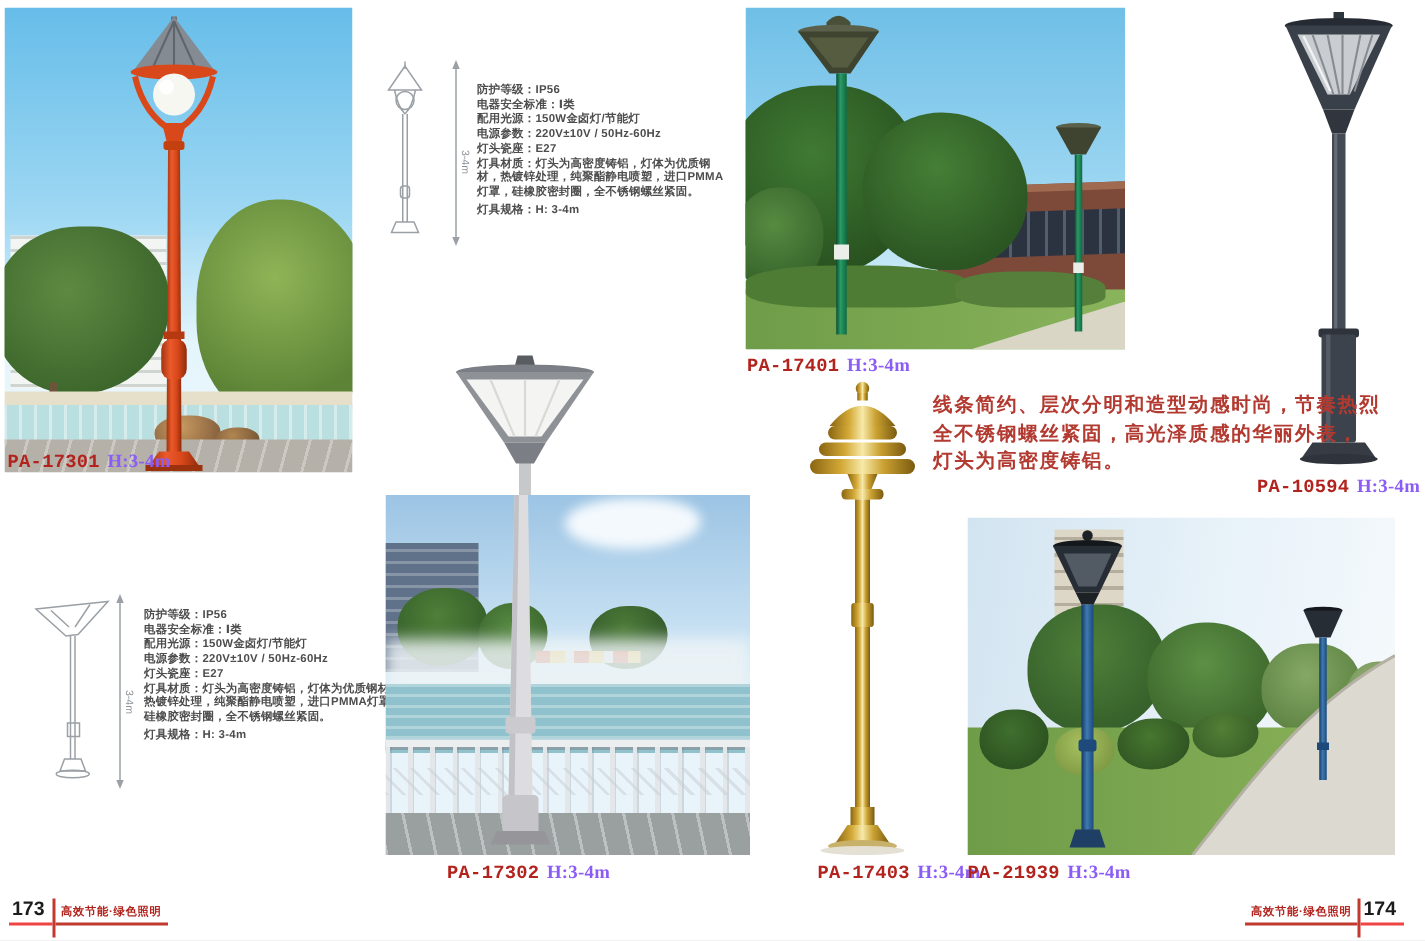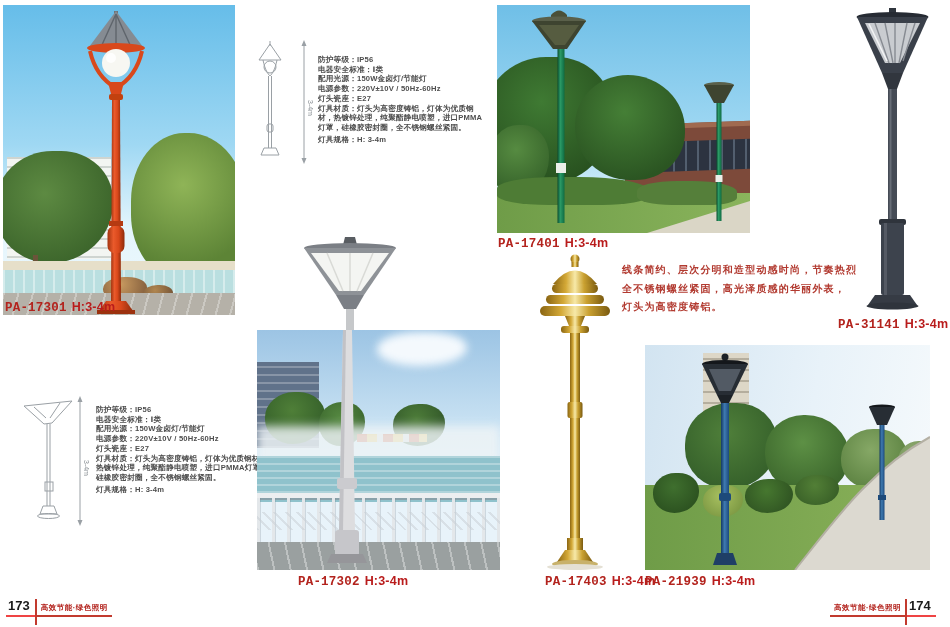--- a/index.html
+++ b/index.html
@@ -2,24 +2,24 @@
 <html><head>
 <meta charset="utf-8">
 <style>
   html,body{margin:0;padding:0;background:#e8e8e8;}
   .page{position:relative;width:950px;height:627px;background:#ffffff;overflow:hidden;
         font-family:"Liberation Sans","DejaVu Sans",sans-serif;}
   .abs{position:absolute;}
   .photo{position:absolute;overflow:hidden;}
   .label{position:absolute;font-size:12.5px;font-weight:bold;white-space:nowrap;letter-spacing:.2px;}
   .label .code{color:#b3231d;font-family:Liberation Mono, monospace;}
-  .label .size{color:#b91c1c;margin-left:5px;}
+  .label .size{color:#8b5cf6;margin-left:5px;font-family:Liberation Serif, serif;}
   .spec{position:absolute;font-size:7.6px;color:#4d4d4d;font-weight:600;line-height:9.7px;letter-spacing:.2px;}
   .spec .spec-line{margin:0;}
-  .desc{position:absolute;font-size:10px;font-weight:600;color:#b23a30;line-height:18.5px;letter-spacing:1.2px;white-space:nowrap;}
+  .desc{position:absolute;font-size:13px;font-weight:600;color:#b23a30;line-height:18.5px;letter-spacing:1.2px;white-space:nowrap;}
   .footer{position:absolute;top:599px;display:flex;align-items:flex-start;}
   .footer-left{left:6px;}
   .footer-right{left:830px;}
   .pg-num{font-size:13px;font-weight:bold;color:#1c1c1c;border-bottom:2px solid #ef4444;padding:0 5px 2px 2px;line-height:14px;}
   .v-rule{width:2px;height:26px;background:#c23a2e;}
   .slogan{font-size:7.5px;font-weight:bold;color:#b3231d;border-bottom:2px solid #c23a2e;padding:5px 4px 3px 4px;line-height:8px;letter-spacing:.5px;}
   .blob{position:absolute;border-radius:50% 45% 55% 48%;}
 </style>
 </head>
 <body>
@@ -203,21 +203,21 @@
     <polygon points="37,68 58,68 52,84 43,84" fill="#31363e"></polygon>
     <rect x="43" y="84" width="9" height="132" fill="#454b55"></rect>
     <rect x="44.5" y="84" width="2" height="132" fill="#767c85" opacity="0.7"></rect>
     <rect x="34" y="214" width="27" height="6" rx="2" fill="#2f343c"></rect>
     <rect x="36" y="218" width="23" height="72" rx="2" fill="#3d434d"></rect>
     <rect x="39" y="218" width="3" height="72" fill="#656b75" opacity="0.6"></rect>
     <polygon points="30,290 65,290 72,300 23,300" fill="#363b44"></polygon>
     <ellipse cx="47.5" cy="301" rx="26" ry="3.5" fill="#2f343c"></ellipse>
   </svg>
   <div class="label" style="left:838px;top:317px;">
-    <span class="code">PA-31141</span><span class="size">H:3-4m</span>
+    <span class="code">PA-10594</span><span class="size">H:3-4m</span>
   </div>
 
   <div class="desc" style="left:622px;top:261px;">
     <div>线条简约、层次分明和造型动感时尚，节奏热烈</div>
     <div>全不锈钢螺丝紧固，高光泽质感的华丽外表，</div>
     <div>灯头为高密度铸铝。</div>
   </div>
 
   <svg class="abs" style="left:525px;top:252px;" width="100" height="320" viewBox="0 0 100 320">
     <defs>

